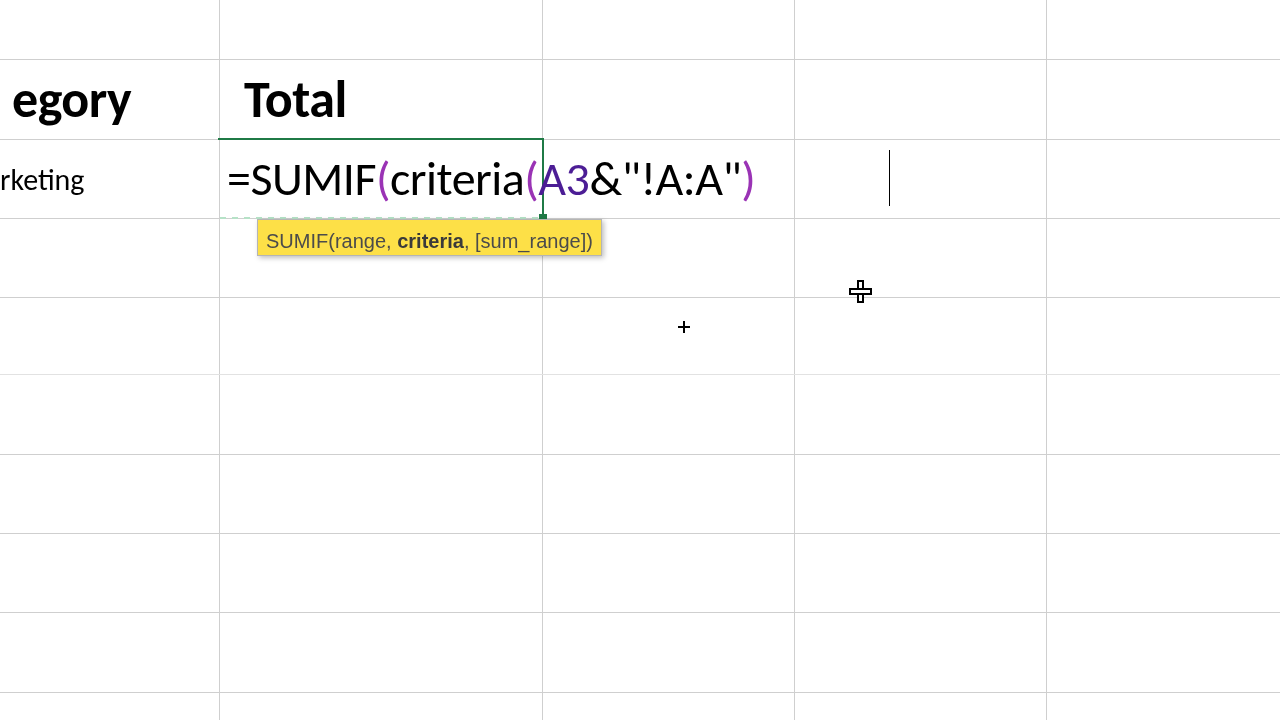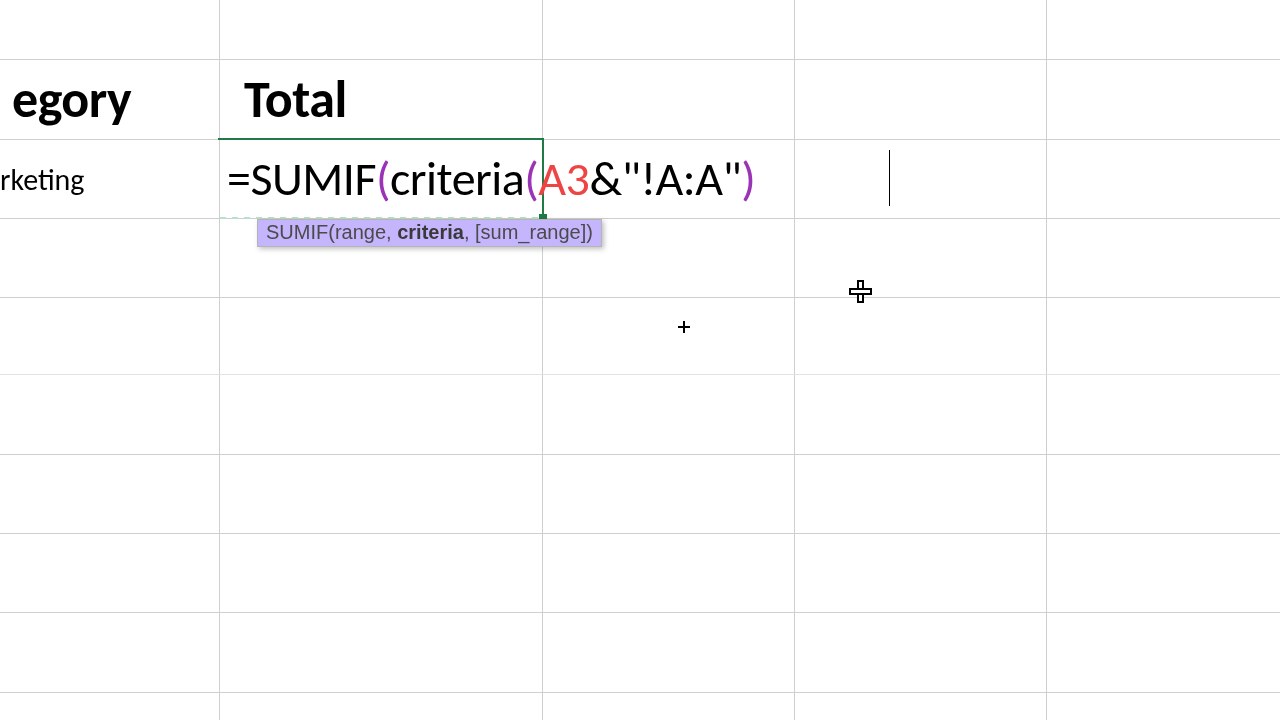--- a/index.html
+++ b/index.html
@@ -93,41 +93,41 @@
     font-family: "Calibri", Arial, sans-serif;
     font-size: 48px;
     font-weight: 400;
     letter-spacing: -0.5px;
     white-space: nowrap;
     color: #000;
   }
   .formula .eq    { color: #000; }
   .formula .fn    { color: #000; }
   .formula .paren { color: #9a33b5; }  
-  .formula .ref   { color: #ef4444; }  
+  .formula .ref   { color: #4c1d95; }  
   .formula .op    { color: #000; }
   .formula .str   { color: #000; }
 
   
   .caret {
     position: absolute;
     width: 1px;
     background: #000;
   }
 
   
   .tip {
     position: absolute;
-    background: #c4b5fd;
+    background: #fde047;
     border: 1px solid #b5b5b5;
     box-shadow: 2px 2px 5px rgba(0,0,0,0.25);
     font-family: "Segoe UI", Arial, sans-serif;
     font-size: 20px;
     color: #4b4b4b;
-    padding: 1px 8px 2px 8px;
+    padding: 10px 8px 2px 8px;
     white-space: nowrap;
     text-align: right;
   }
   .tip b { font-weight: 700; color: #3a3a3a; }
 
   
   .cursor-plus {
     position: absolute;
     width: 22px;
     height: 22px;

